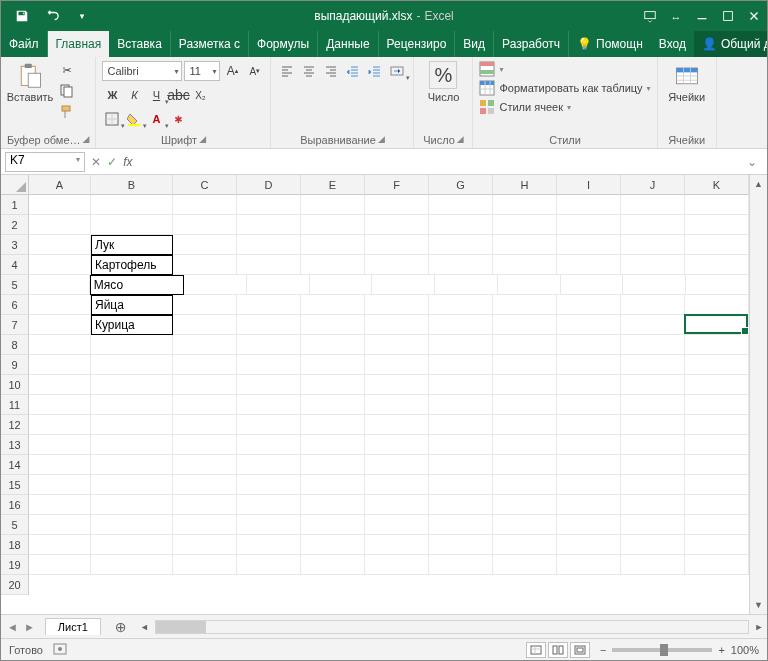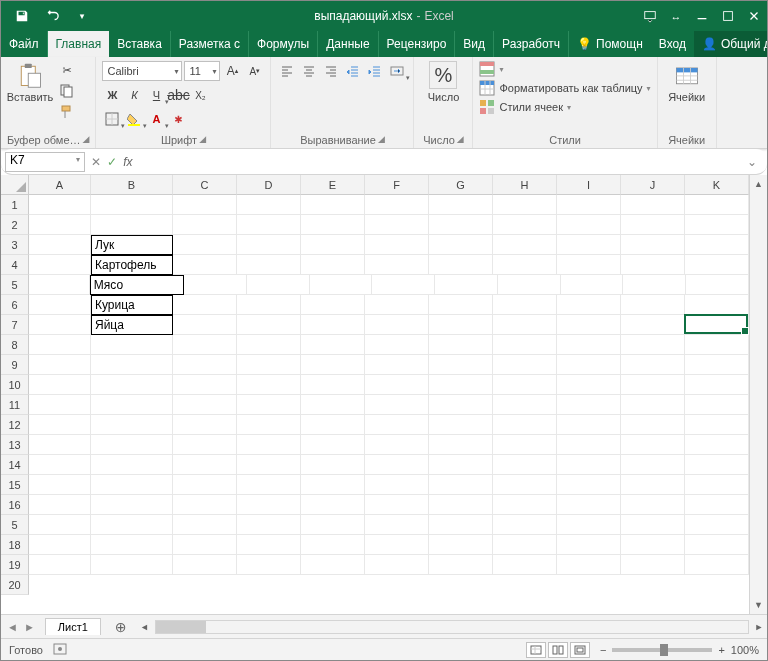--- a/index.html
+++ b/index.html
@@ -29,21 +29,21 @@
 .font-row1 { display:flex; gap:2px;align-items:center; }
 .combo { border:1px solid #c0c0c0; background:#fff; height:20px; display:flex; align-items:center; padding:0 14px 0 4px; font-size:11px; position:relative; }
 .combo::after { content:"▾"; position:absolute; right:3px; font-size:8px; color:#666; }
 .bold{font-weight:bold;} .ital{font-style:italic;} .under{text-decoration:underline;}
 .btnrow { display:flex; gap:2px; }
 .ib { width:20px; height:20px; display:flex; align-items:center; justify-content:center; cursor:pointer; position:relative; }
 .ib.drop::after { content:"▾"; font-size:7px; position:absolute; right:-2px; bottom:-1px; color:#666; }
 .styles-body { display:flex; flex-direction:column; gap:3px; }
 .styleitem { display:flex; align-items:center; gap:4px; cursor:pointer; }
 .styleitem svg { width:16px; height:16px; }
-.fbar { height:26px; border-bottom:1px solid #d4d4d4; display:flex; align-items:center; font-size:12px; gap:6px; padding:0 4px; background:#fff;border-radius:11px; }
+.fbar { height:26px; border-bottom:1px solid #d4d4d4; display:flex; align-items:center; font-size:12px; gap:6px; padding:0 4px; background:#fff; }
 .namebox { border:1px solid #c0c0c0; width:80px; height:20px; padding:0 16px 0 4px; position:relative; }
 .namebox::after{content:"▾";position:absolute;right:4px;top:2px;font-size:8px;color:#888;}
 .fx-btn{color:#888;cursor:pointer;}
 .fx-lbl{font-style:italic;color:#666;}
 .fbar input{flex:1;border:none;outline:none;height:20px;font-size:12px;}
 .fbar-drop{color:#888;padding:0 6px;}
 .grid-area { flex:1; display:flex; overflow:hidden; position:relative; }
 .rowhdrs { display:flex; flex-direction:column; }
 .corner { width:28px; height:20px; background:#f3f3f3; border-right:1px solid #ccc; border-bottom:1px solid #ccc; position:relative; }
 .corner::after{content:"";position:absolute;right:2px;bottom:2px;border:5px solid transparent;border-right-color:#b0b0b0;border-bottom-color:#b0b0b0;}
@@ -443,34 +443,34 @@
           <div class="cell" style="width: 64px;"></div>
           <div class="cell" style="width: 64px;"></div>
           <div class="cell" style="width: 64px;"></div>
           <div class="cell" style="width: 64px;"></div>
           <div class="cell" style="width: 64px;"></div>
           <div class="cell" style="width: 64px;"></div>
           <div class="cell" style="width: 64px;"></div>
         </div>
         <div class="row">
           <div class="cell" style="width: 62px;"></div>
+          <div class="cell bord" style="width: 82px;">Яйца</div>
+          <div class="cell" style="width: 64px;"></div>
+          <div class="cell" style="width: 64px;"></div>
+          <div class="cell" style="width: 64px;"></div>
+          <div class="cell" style="width: 64px;"></div>
+          <div class="cell" style="width: 64px;"></div>
+          <div class="cell" style="width: 64px;"></div>
+          <div class="cell" style="width: 64px;"></div>
+          <div class="cell" style="width: 64px;"></div>
+          <div class="cell" style="width: 64px;"></div>
+        </div>
+        <div class="row">
+          <div class="cell" style="width: 62px;"></div>
           <div class="cell bord" style="width: 82px;">Курица</div>
-          <div class="cell" style="width: 64px;"></div>
-          <div class="cell" style="width: 64px;"></div>
-          <div class="cell" style="width: 64px;"></div>
-          <div class="cell" style="width: 64px;"></div>
-          <div class="cell" style="width: 64px;"></div>
-          <div class="cell" style="width: 64px;"></div>
-          <div class="cell" style="width: 64px;"></div>
-          <div class="cell" style="width: 64px;"></div>
-          <div class="cell" style="width: 64px;"></div>
-        </div>
-        <div class="row">
-          <div class="cell" style="width: 62px;"></div>
-          <div class="cell bord" style="width: 82px;">Яйца</div>
           <div class="cell" style="width: 64px;"></div>
           <div class="cell" style="width: 64px;"></div>
           <div class="cell" style="width: 64px;"></div>
           <div class="cell" style="width: 64px;"></div>
           <div class="cell" style="width: 64px;"></div>
           <div class="cell" style="width: 64px;"></div>
           <div class="cell" style="width: 64px;"></div>
           <div class="cell" style="width: 64px;"></div>
           <div class="cell" style="width: 64px;"></div>
         </div>

